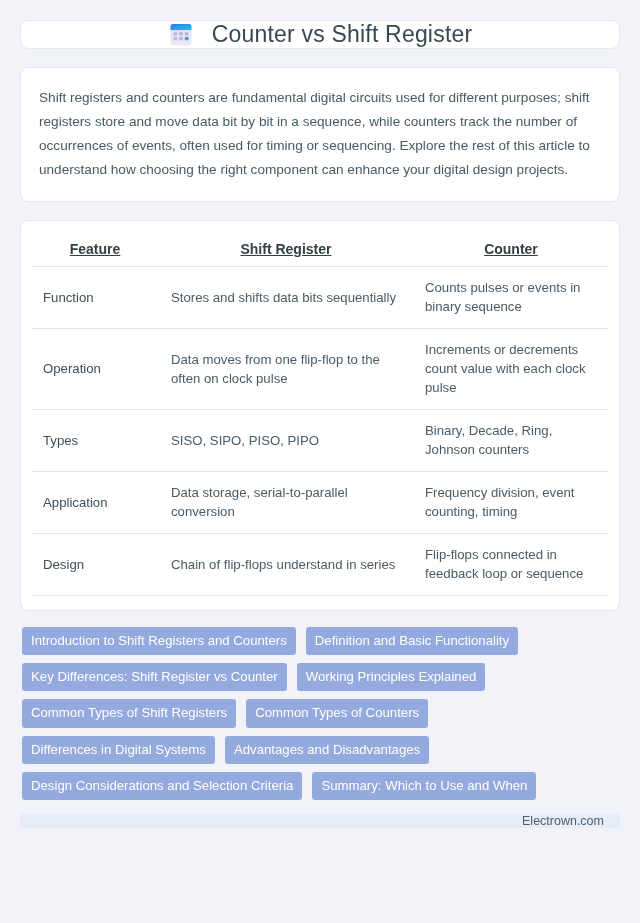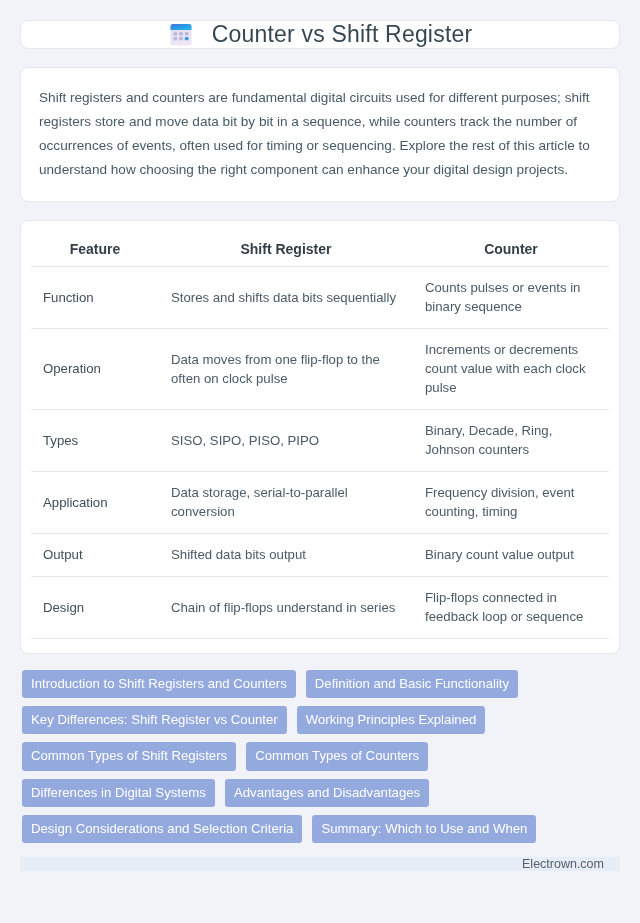--- a/index.html
+++ b/index.html
@@ -80,20 +80,21 @@
     border-bottom: 1px solid #e6e6e6;
     vertical-align: middle;
     text-align: left;
   }
   table.cmp th {
     padding: 4px 12px 9px 12px;
     font-size: 14px;
     font-weight: bold;
     color: #333f46;
     text-align: center;
+    text-decoration: underline;
   }
   table.cmp th.feat-h { width: 104px; }
   table.cmp th.sr-h   { width: 230px; }
   table.cmp td {
     padding: 11px 12px 12px 12px;
     font-size: 13.2px;
     line-height: 19px;
     color: #4a5b68;
   }
   table.cmp td.feat {
@@ -202,25 +203,20 @@
           <td class="feat">Types</td>
           <td>SISO, SIPO, PISO, PIPO</td>
           <td>Binary, Decade, Ring, Johnson counters</td>
         </tr>
         <tr>
           <td class="feat">Application</td>
           <td>Data storage, serial-to-parallel conversion</td>
           <td>Frequency division, event counting, timing</td>
         </tr>
         <tr>
-          <td class="feat">Output</td>
-          <td>Shifted data bits output</td>
-          <td>Binary count value output</td>
-        </tr>
-        <tr>
           <td class="feat">Design</td>
           <td>Chain of flip-flops understand in series</td>
           <td>Flip-flops connected in feedback loop or sequence</td>
         </tr>
       </tbody>
     </table>
   </div>
 
   <div class="chips">
     <button class="chip">Introduction to Shift Registers and Counters</button>

